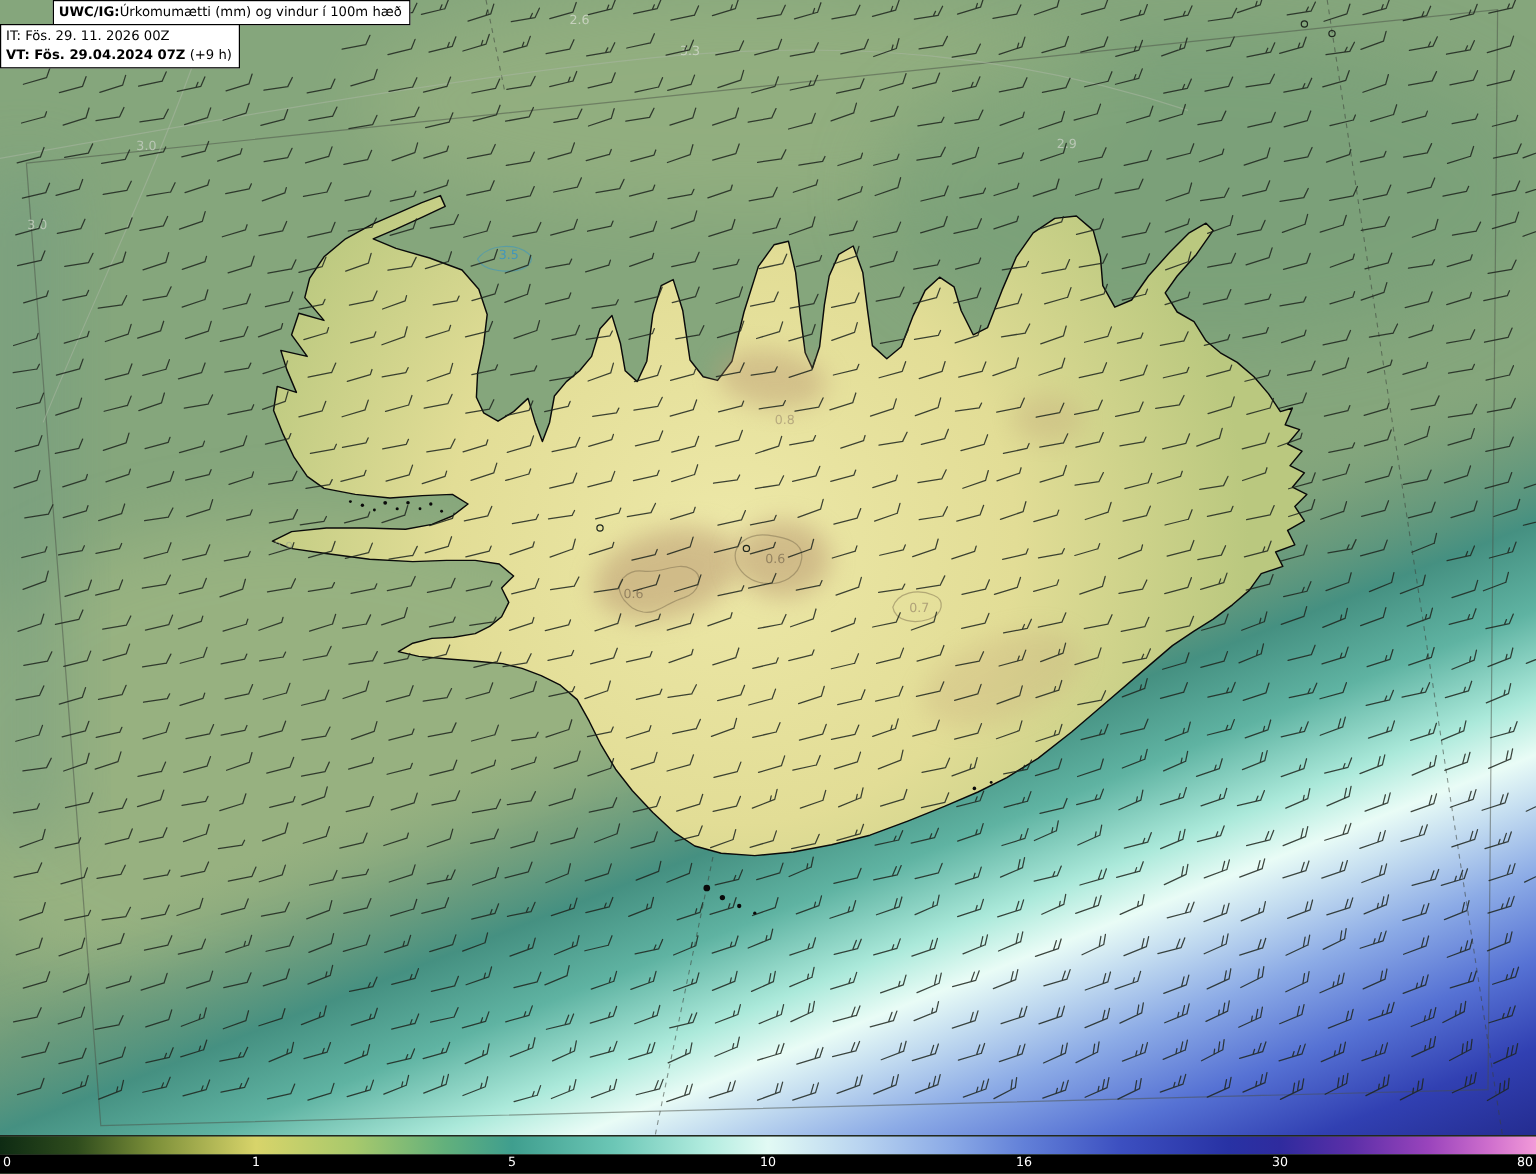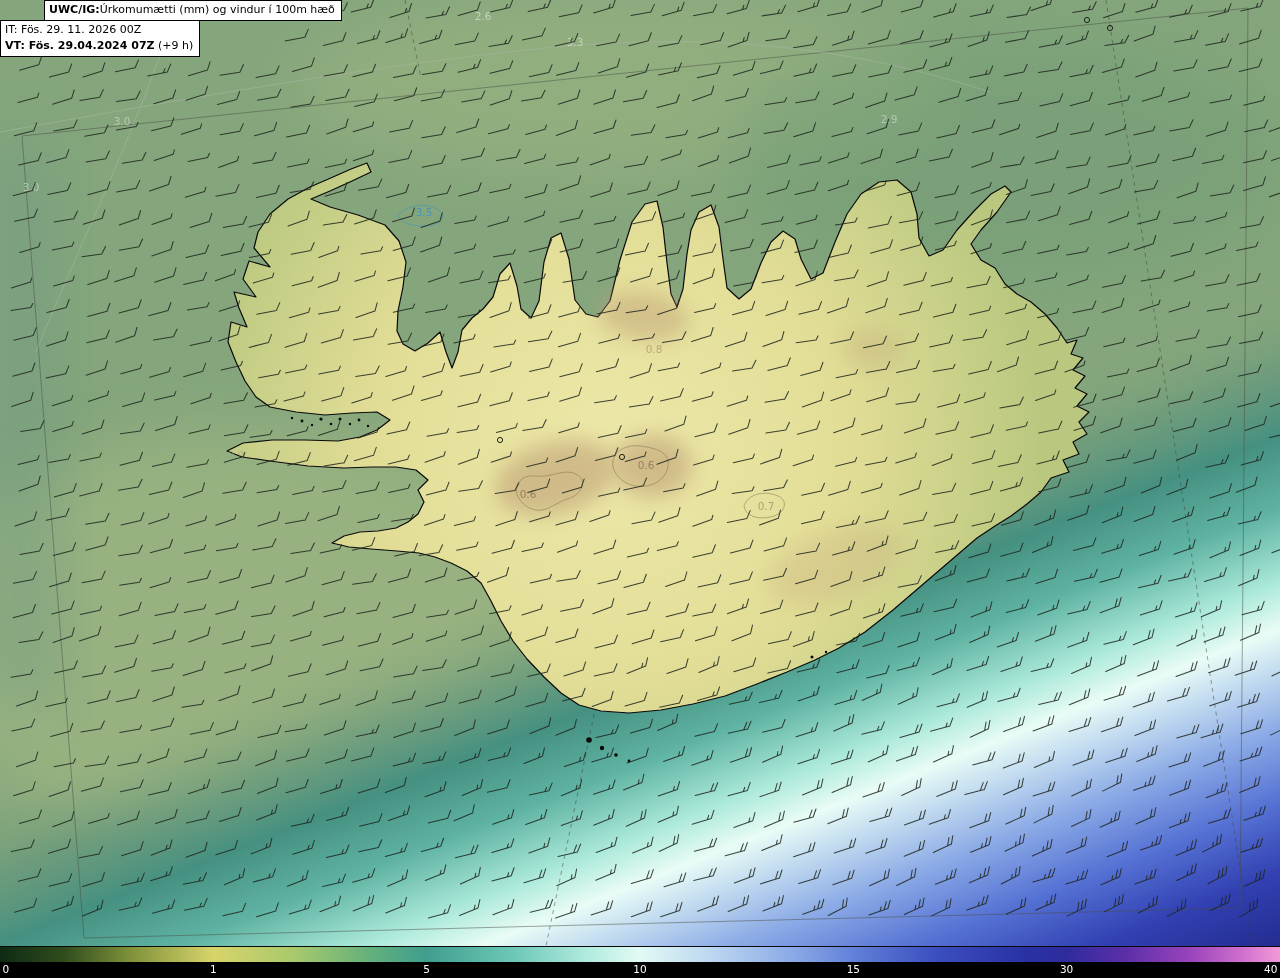--- a/index.html
+++ b/index.html
@@ -154,19 +154,19 @@
     </div>
   </div>
 
   <div class="colorbar">
     <div id="cb-grad" style="background: linear-gradient(90deg, rgb(14, 43, 19) 0%, rgb(47, 76, 29) 5%, rgb(124, 143, 57) 10%, rgb(216, 212, 106) 16.67%, rgb(168, 201, 108) 23%, rgb(98, 176, 124) 29%, rgb(63, 158, 142) 33.33%, rgb(108, 199, 182) 40%, rgb(178, 236, 223) 46%, rgb(226, 250, 244) 50%, rgb(185, 212, 240) 56%, rgb(138, 169, 230) 62%, rgb(98, 128, 216) 66.67%, rgb(60, 79, 192) 73%, rgb(40, 50, 164) 80%, rgb(47, 43, 158) 83.33%, rgb(92, 47, 168) 88%, rgb(154, 68, 188) 93%, rgb(207, 111, 205) 97%, rgb(242, 154, 216) 100%);"></div>
     <div id="cb-ticks">
         <span class="cb-tick" style="left: 0.2%; transform: none;">0</span>
         <span class="cb-tick" style="left: 16.67%;">1</span>
         <span class="cb-tick" style="left: 33.33%;">5</span>
         <span class="cb-tick" style="left: 50%;">10</span>
-        <span class="cb-tick" style="left: 66.67%;">15</span>
+        <span class="cb-tick" style="left: 66.67%;">16</span>
         <span class="cb-tick" style="left: 83.33%; text-align: right;">30</span>
-        <span class="cb-tick" style="left: 99.8%; transform: translateX(-100%);">40</span>
+        <span class="cb-tick" style="left: 99.8%; transform: translateX(-100%);">80</span>
       </div>
   </div>
 
 </div>
 
 </body></html>

